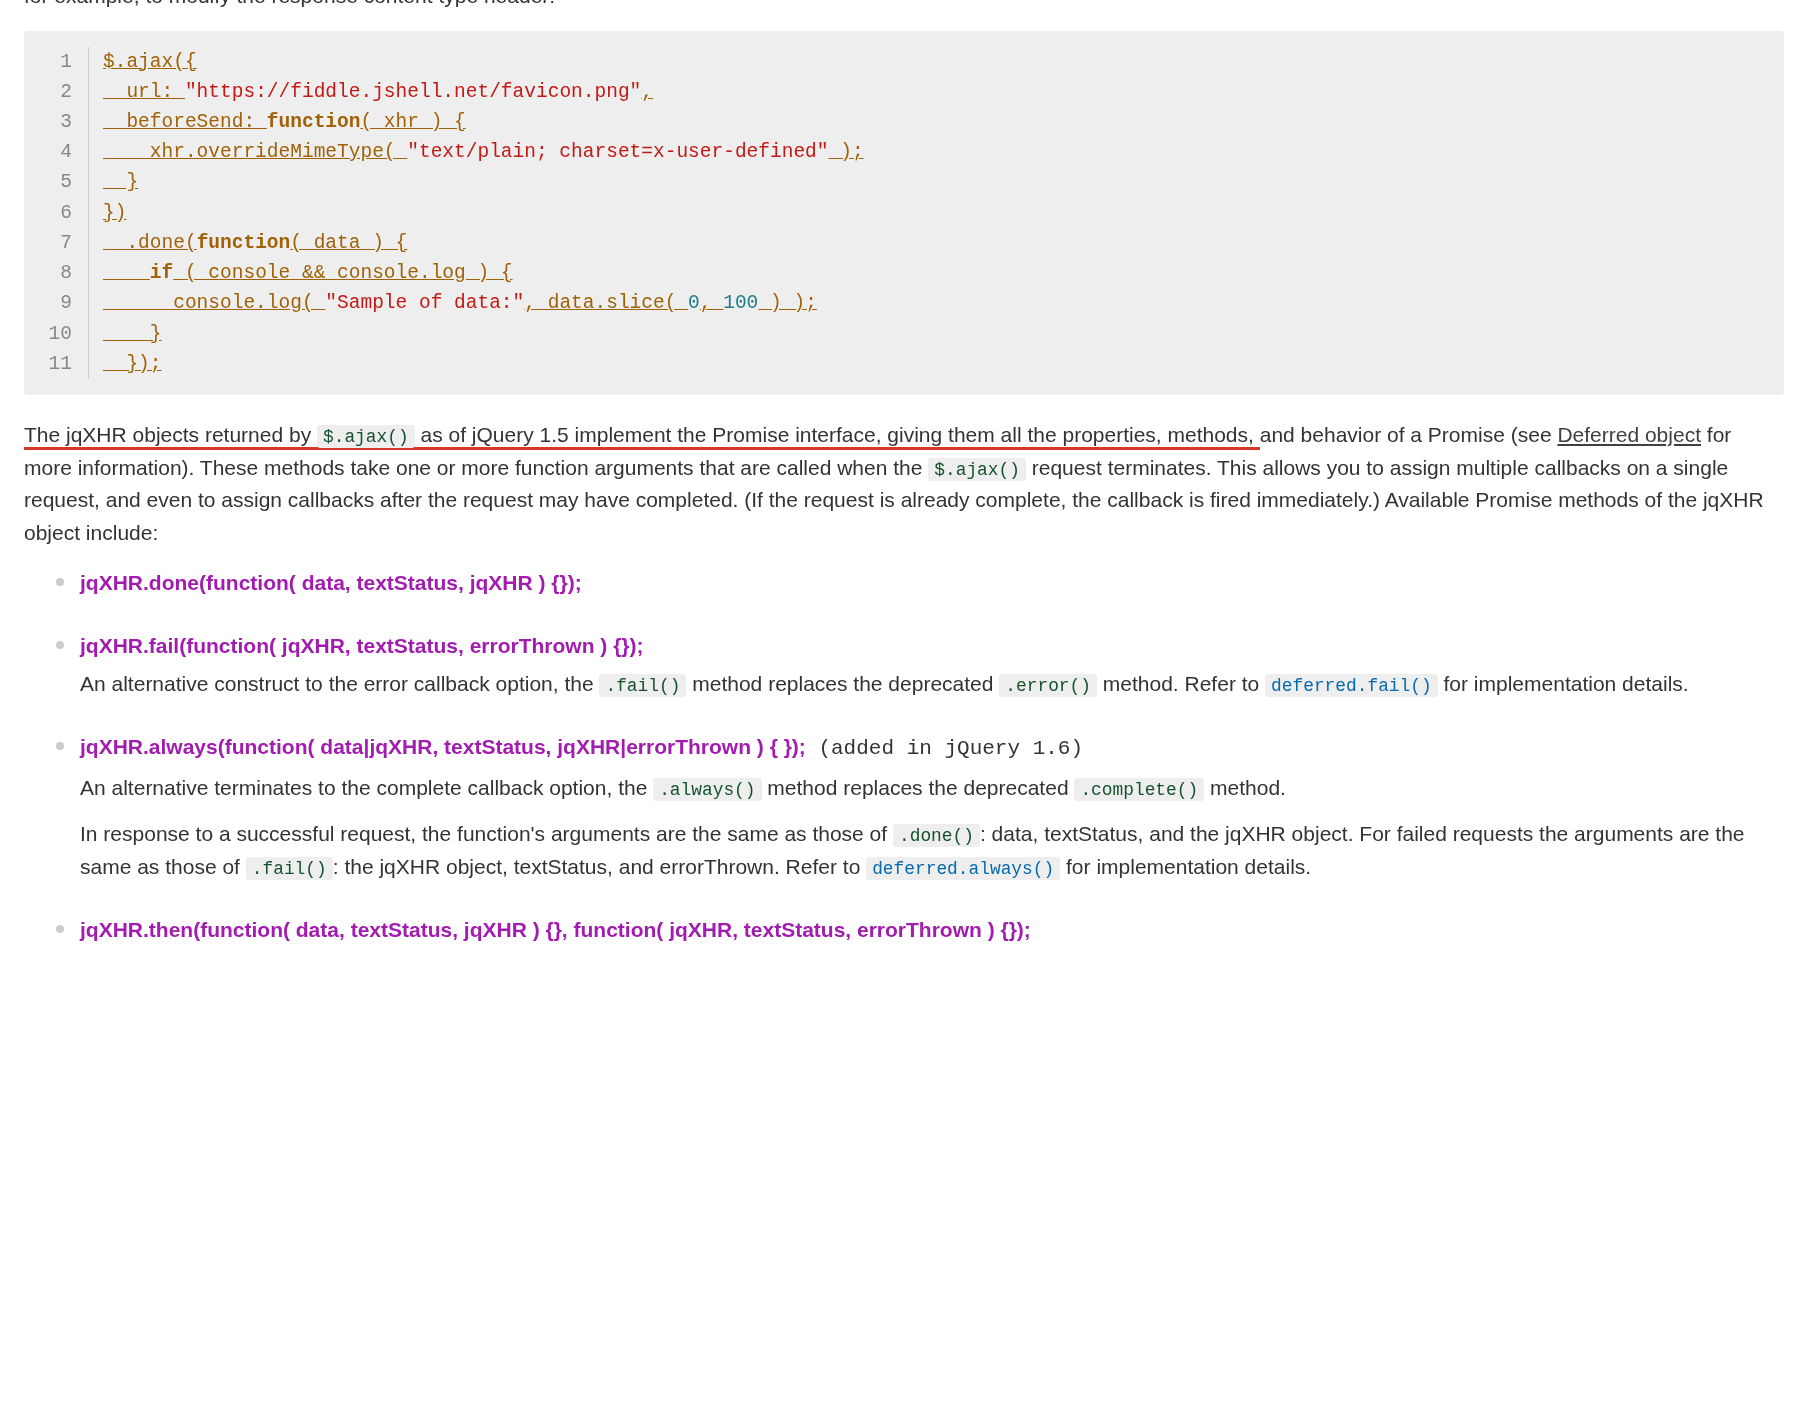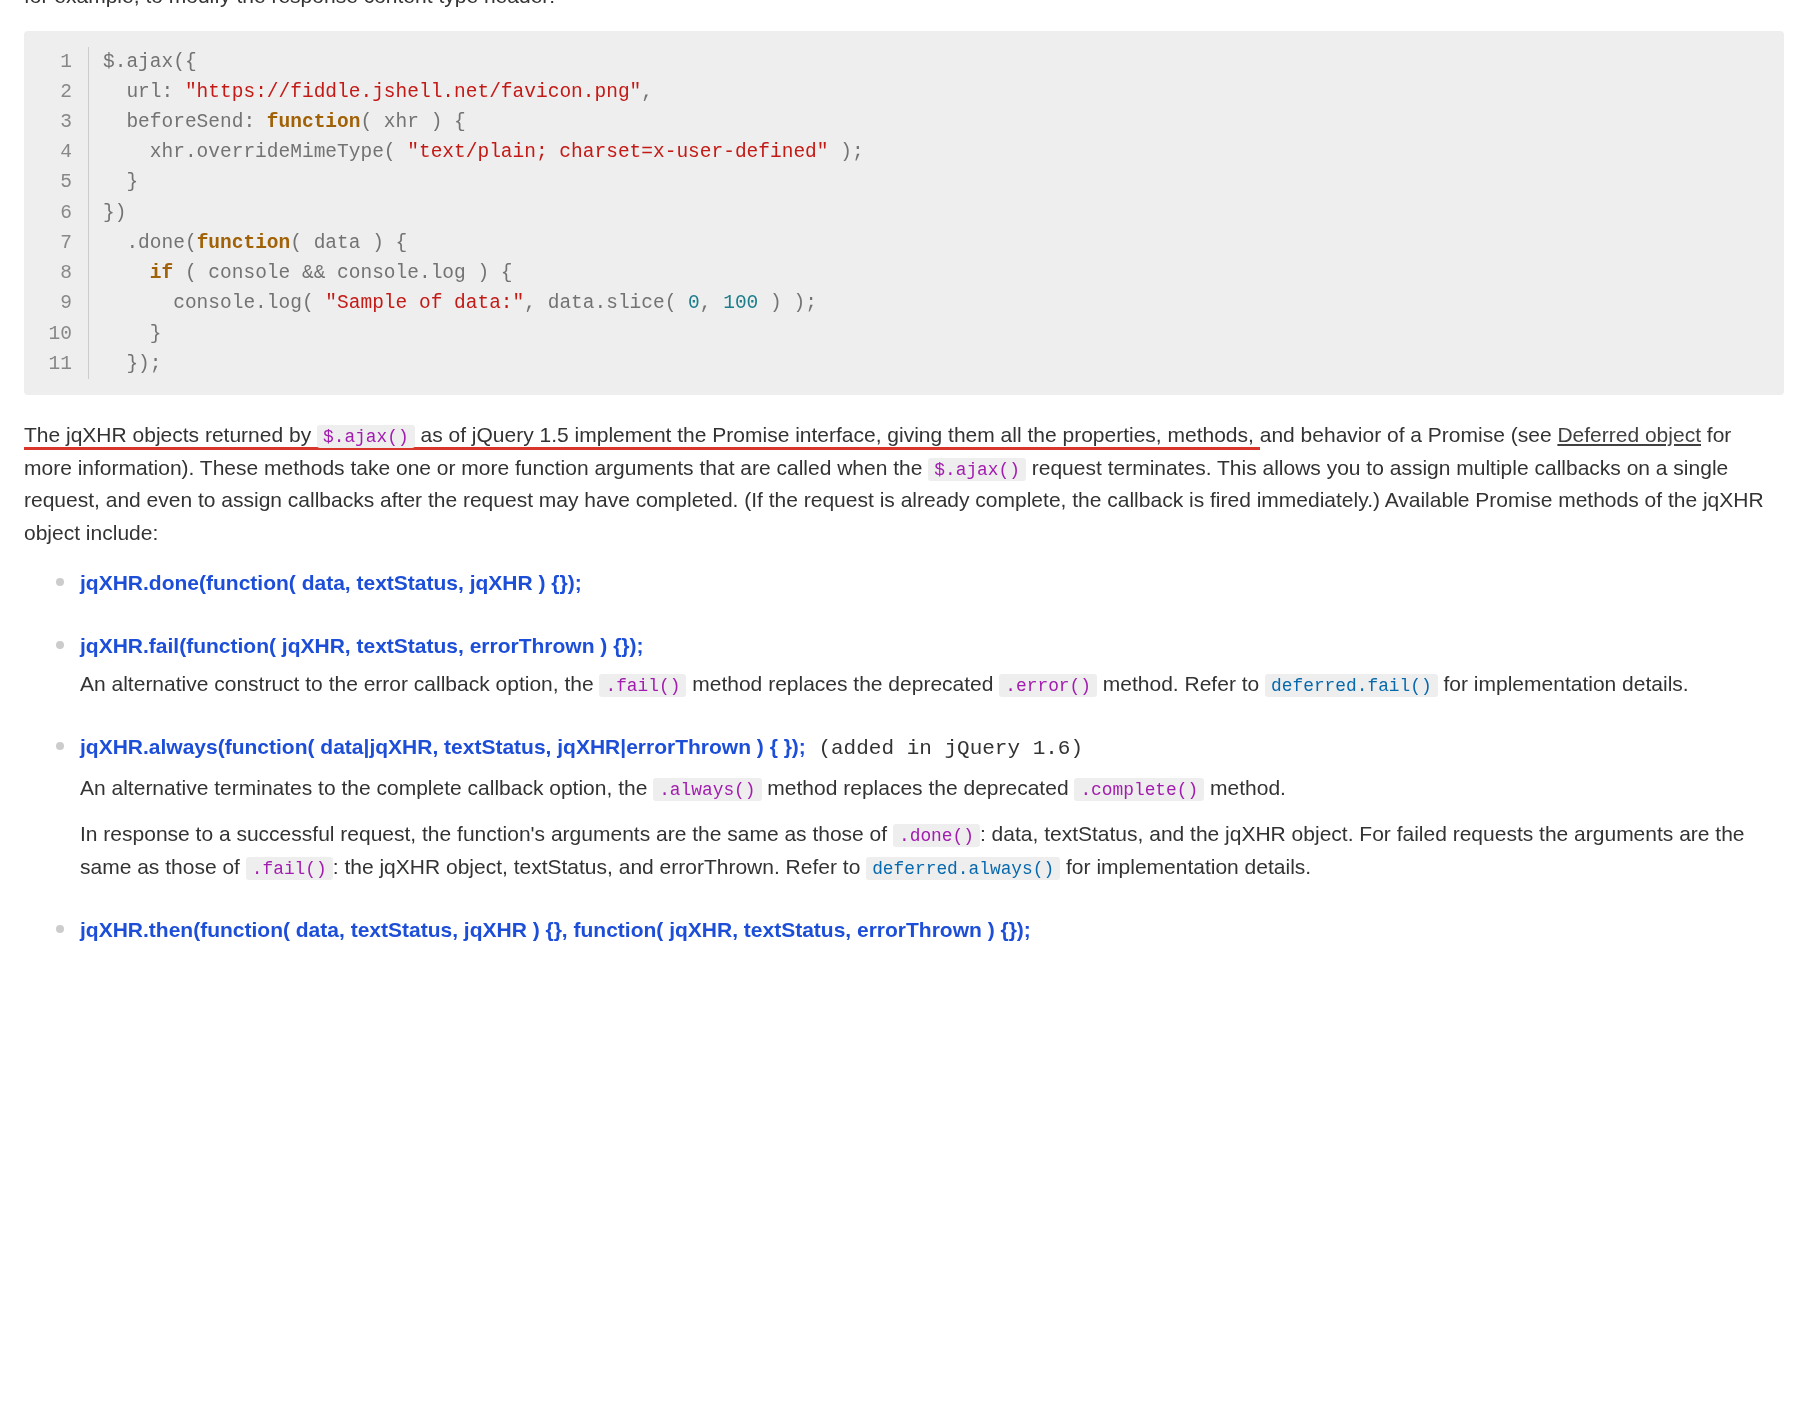--- a/index.html
+++ b/index.html
@@ -40,38 +40,38 @@
     border-right: 1px solid #ccc;
     flex-shrink: 0;
     user-select: none;
   }
   .codecell {
     padding-left: 14px;
   }
   .tok-str { color: #c41a16; }
   .tok-kw  { color: #a16207; font-weight: bold; }
   .tok-num { color: #1c7d8b; }
-  .tok-plain { color: #737373; }
+  .tok-plain { color: #a16207; text-decoration: underline; }
 
   .para {
     font-size: 21px;
     color: #333;
     margin: 0 0 18px 0;
   }
   .underline-red {
     border-bottom: 3px solid #d8362a;
     padding-bottom: 1px;
   }
   .inline-code {
     font-family: Menlo, Consolas, "Courier New", monospace;
     font-size: 85%;
     background: #eee;
     padding: 2px 6px 1px;
     border-radius: 3px;
-    color: #a21caf;
+    color: #14532d;
   }
   .inline-code.link {
     color: #0769ad;
     text-decoration: none;
     cursor: pointer;
   }
   a.doc-link {
     color: #404040;
     text-decoration: underline;
     cursor: pointer;
@@ -91,21 +91,21 @@
     position: absolute;
     left: -24px;
     top: 11px;
     width: 8px;
     height: 8px;
     background: #ccc;
     border-radius: 50%;
   }
   .sig {
     font-weight: 700;
-    color: #1d4ed8;
+    color: #a21caf;
   }
   .added {
     font-weight: 400;
     font-family: Liberation Mono, monospace;
   }
   .desc {
     margin-top: 6px;
   }
   .desc p { margin: 0 0 14px 0; }
 </style>

